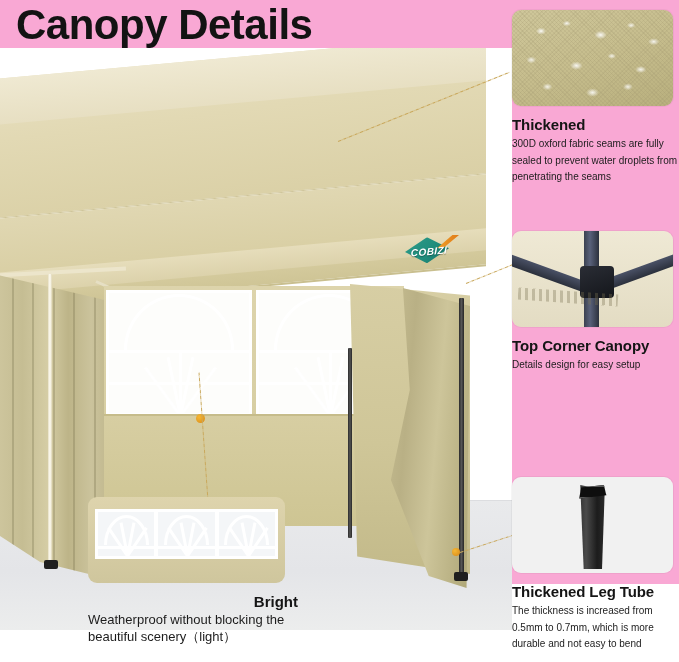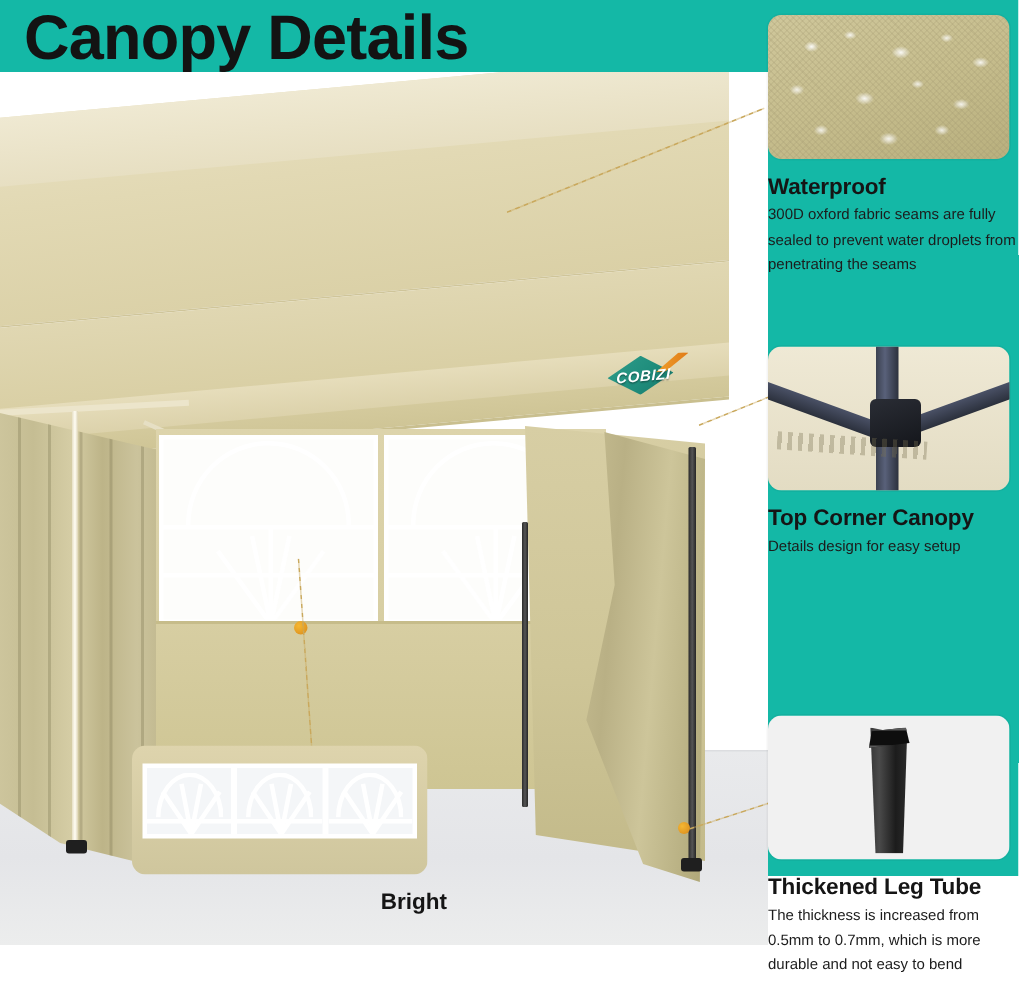--- a/index.html
+++ b/index.html
@@ -2,21 +2,21 @@
 <html><head>
 <meta charset="utf-8">
 <style>
   * { box-sizing: border-box; margin: 0; padding: 0; }
   html, body {
     width: 679px; height: 662px;
     background: #ffffff;
     font-family: "Liberation Sans", sans-serif;
     overflow: hidden;
   }
-  #root { position: relative; width: 679px; height: 584px; background: #14b8a6; }
+  #root { position: relative; width: 679px; height: 584px; background: #f9a8d4; }
 
   
   .page-title {
     position: absolute; left: 16px; top: -4px;
     font-size: 42px; font-weight: 700; color: #131313;
     letter-spacing: -0.5px; line-height: 58px;
   }
 
   
   .stage {
@@ -321,21 +321,21 @@
 
   <div class="conn" style="left:338px; top:141px; width:185px; transform: rotate(-22deg);"></div>
   <div class="conn" style="left:466px; top:283px; width:62px; transform: rotate(-22deg);"></div>
   <div class="conn" style="left:460px; top:552px; width:70px; transform: rotate(-18deg);"></div>
   <div class="conn" style="left:199px; top:372px; width:126px; transform: rotate(86deg);"></div>
 
   <div class="card" style="left:512px; top:10px;">
     <div class="thumb">
       <div class="tb-water"></div>
     </div>
-    <h3>Waterproof</h3>
+    <h3>Thickened</h3>
     <p>300D oxford fabric seams are fully sealed to prevent water droplets from penetrating the seams</p>
   </div>
 
   <div class="card" style="left:512px; top:231px;">
     <div class="thumb">
       <div class="tb-corner">
         <div class="bar" style="left:-6%; transform: rotate(20deg);"></div>
         <div class="bar" style="left:46%; transform: rotate(-20deg);"></div>
         <div class="post"></div>
         <div class="hub"></div>
@@ -388,15 +388,16 @@
             <div class="sp" style="transform:rotate(11deg); height:34px;"></div>
             <div class="sp" style="transform:rotate(34deg); height:34px;"></div>
             <div class="mh" style="top:34px;"></div>
 
             <div class="mv" style="left:50%; top:34px; height:40px;"></div>
           </div>
         </div>
       </div>
     </div>
     <h3>Bright</h3>
+    <p>Weatherproof without blocking the beautiful scenery（light）</p>
   </div>
 
 </div>
 
 </body></html>

